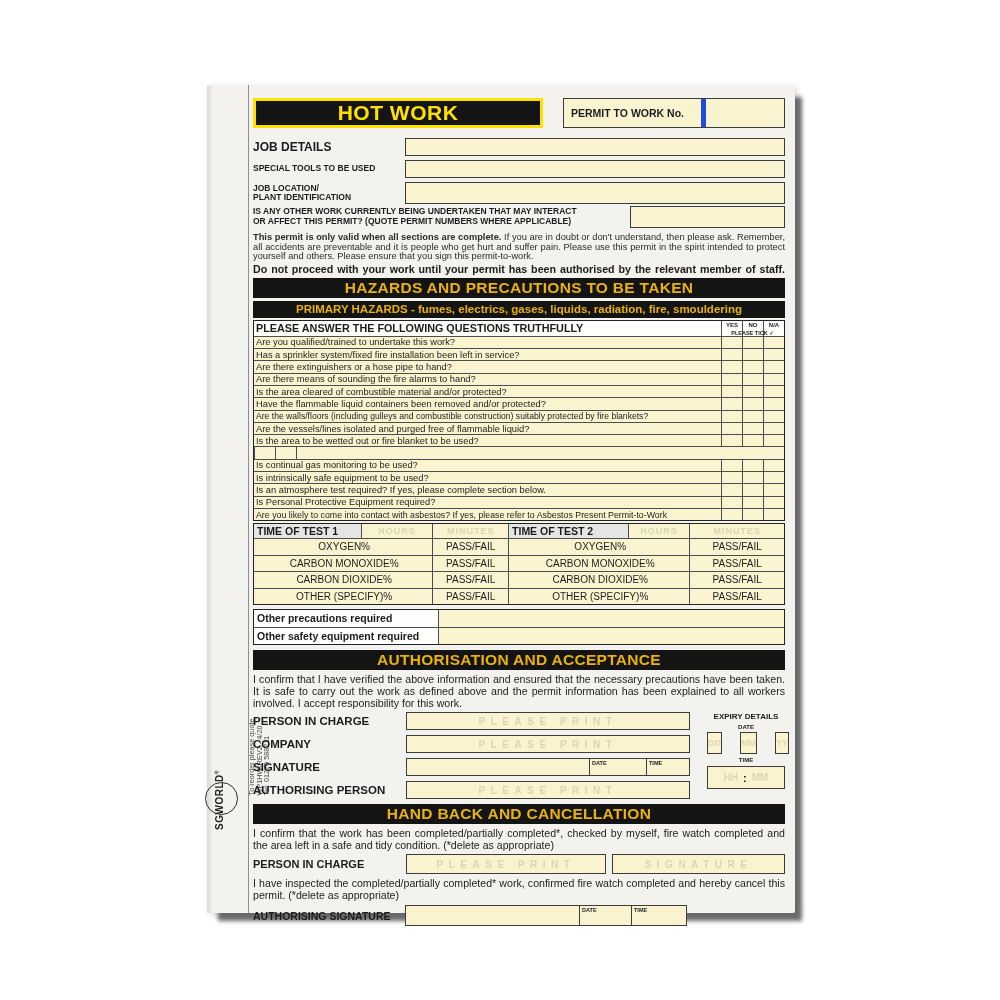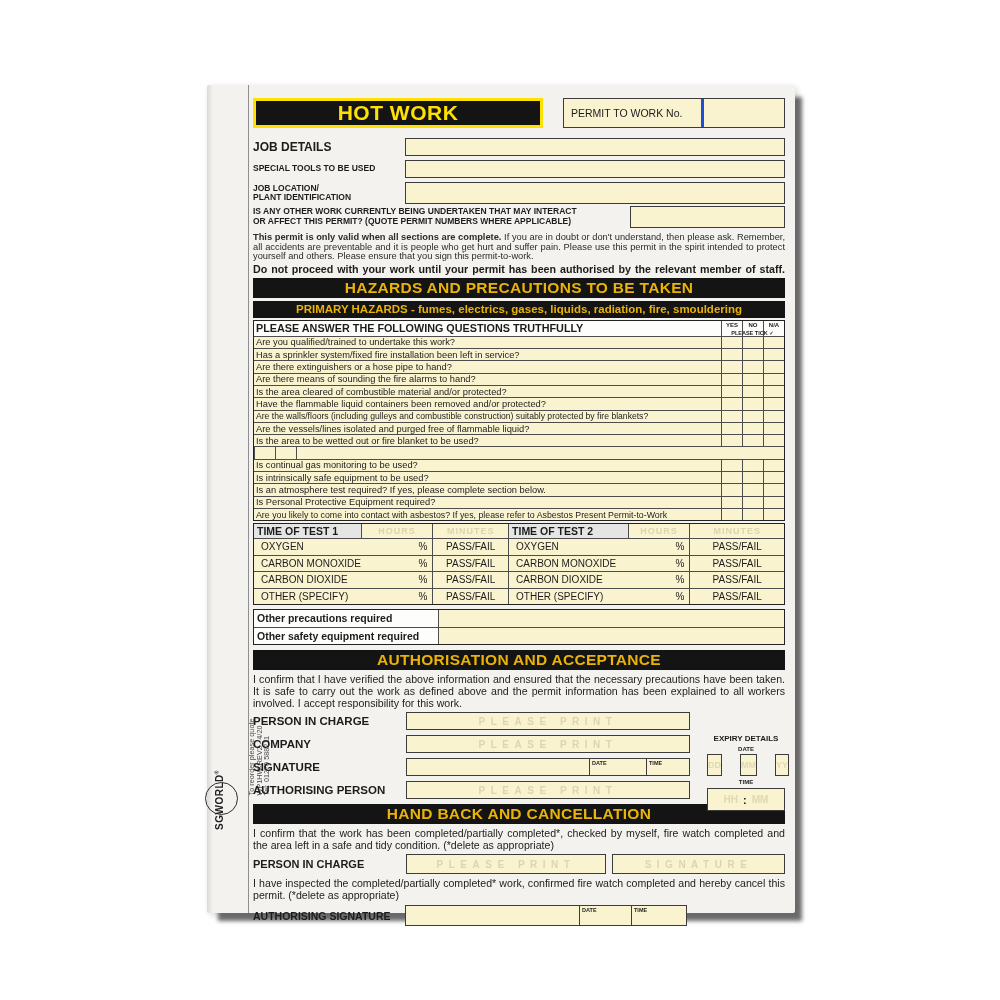--- a/index.html
+++ b/index.html
@@ -21,21 +21,21 @@
                border-radius:50%;z-index:0;}
   
   .main{position:absolute;left:46px;top:13px;width:532px;}
   .row{display:flex;align-items:center;}
   
   .titlebar{width:284px;height:24px;background:#141414;border:3px solid #ffe100;
             display:flex;align-items:center;justify-content:center;}
   .titlebar span{color:#ffe100;font-weight:bold;font-size:21px;letter-spacing:.5px;}
   .permitbox{margin-left:auto;width:220px;height:28px;border:1px solid #3c3c3c;background:#faf3d0;display:flex;}
   .permitbox .plabel{width:130px;display:flex;align-items:center;padding-left:7px;
-                     font-weight:normal;font-size:10.5px;border-right:3px solid #1d4ed8;}
+                     font-weight:bold;font-size:10.5px;border-right:5px solid #1d4ed8;}
   .permitbox .pblank{flex:1;}
   
   .fieldrow{display:flex;margin-top:4px;}
   .flabel{width:152px;font-weight:bold;align-self:center;}
   .flabel.big{font-size:12px;}
   .flabel.small{font-size:8.5px;line-height:9.2px;}
   .fbox{flex:1;background:#faf3d0;border:1px solid #3c3c3c;height:16px;}
   .fbox.tall{height:20px;}
   .owq{width:368px;font-weight:bold;font-size:8.5px;line-height:9.6px;align-self:center;}
   .owbox{margin-left:auto;width:153px;background:#faf3d0;border:1px solid #3c3c3c;height:20px;}
@@ -69,21 +69,21 @@
   .gtable{margin-top:2px;border:1px solid #222;}
   .ghead{display:flex;height:14px;background:#faf3d0;border-bottom:1px solid #4d4d4d;}
   .ghead div{box-sizing:border-box;border-left:1px solid #4d4d4d;display:flex;align-items:center;}
   .ghead div:first-child{border-left:none;}
   .glabel{background:#e5e5e5;font-weight:bold;font-size:10.5px;padding-left:3px;}
   .gfaint{justify-content:center;font-weight:bold;font-size:9px;color:#ddd5ae;letter-spacing:1px;}
   .grow{display:flex;height:15.5px;background:#faf3d0;border-bottom:1px solid #4d4d4d;}
   .grow:last-child{border-bottom:none;}
   .grow div{box-sizing:border-box;border-left:1px solid #4d4d4d;display:flex;align-items:center;font-size:10px;}
   .grow div:first-child{border-left:none;}
-  .gname{padding:0 5px 0 7px;justify-content:space-between;}
+  .gname{padding:0 5px 0 7px;justify-content:center;}
   .gpf{justify-content:center;}
   .w107{width:107px;} .w72{width:72px;} .w76{width:76px;}
   .w120{width:120px;} .w62{width:62px;} .w95{width:95px;}
   .w179{width:179px;} .w182{width:182px;}
   
   .otable{margin-top:4px;border:1px solid #222;}
   .orow{display:flex;height:16.5px;border-bottom:1px solid #4d4d4d;}
   .orow:last-child{border-bottom:none;}
   .olabel{width:185px;background:#fdfdfb;font-weight:bold;font-size:10.5px;display:flex;
           align-items:center;padding-left:3px;box-sizing:border-box;border-right:1px solid #4d4d4d;}
@@ -95,21 +95,21 @@
   .alabel{width:153px;font-weight:bold;font-size:11.5px;align-self:center;}
   .abox{width:284px;background:#faf3d0;border:1px solid #3c3c3c;box-sizing:border-box;
         display:flex;align-items:center;justify-content:center;position:relative;}
   .watermark{color:#ddd5b2;font-weight:bold;font-size:10px;letter-spacing:.55em;white-space:nowrap;}
   .sigbox{width:284px;border:1px solid #3c3c3c;box-sizing:border-box;background:#faf3d0;display:flex;}
   .sigmain{flex:1;}
   .subcell{border-left:1px solid #3c3c3c;position:relative;box-sizing:border-box;}
   .subcell .sublab{position:absolute;left:2px;top:1px;font-weight:bold;font-size:5.5px;color:#222;}
   .d57{width:57px;} .t43{width:43px;}
   
-  .expiry{position:absolute;right:0;top:22px;width:78px;text-align:center;}
+  .expiry{position:absolute;right:0;top:0;width:78px;text-align:center;}
   .extitle{font-weight:bold;font-size:8px;}
   .exsub{font-weight:bold;font-size:6px;margin-top:3px;}
   .exboxes{display:flex;gap:18px;margin-top:2px;}
   .exbox{flex:1;height:20px;background:#faf3d0;border:1px solid #3c3c3c;display:flex;
          align-items:center;justify-content:center;font-weight:bold;font-size:9px;color:#e0d8b2;}
   .extime{margin-top:3px;height:21px;background:#faf3d0;border:1px solid #3c3c3c;display:flex;
           align-items:center;justify-content:center;gap:5px;font-weight:bold;font-size:10px;color:#e0d8b2;}
   .extime .colon{color:#111;font-size:11px;}
   
   .hb-person{display:flex;margin-top:3px;height:20px;}

